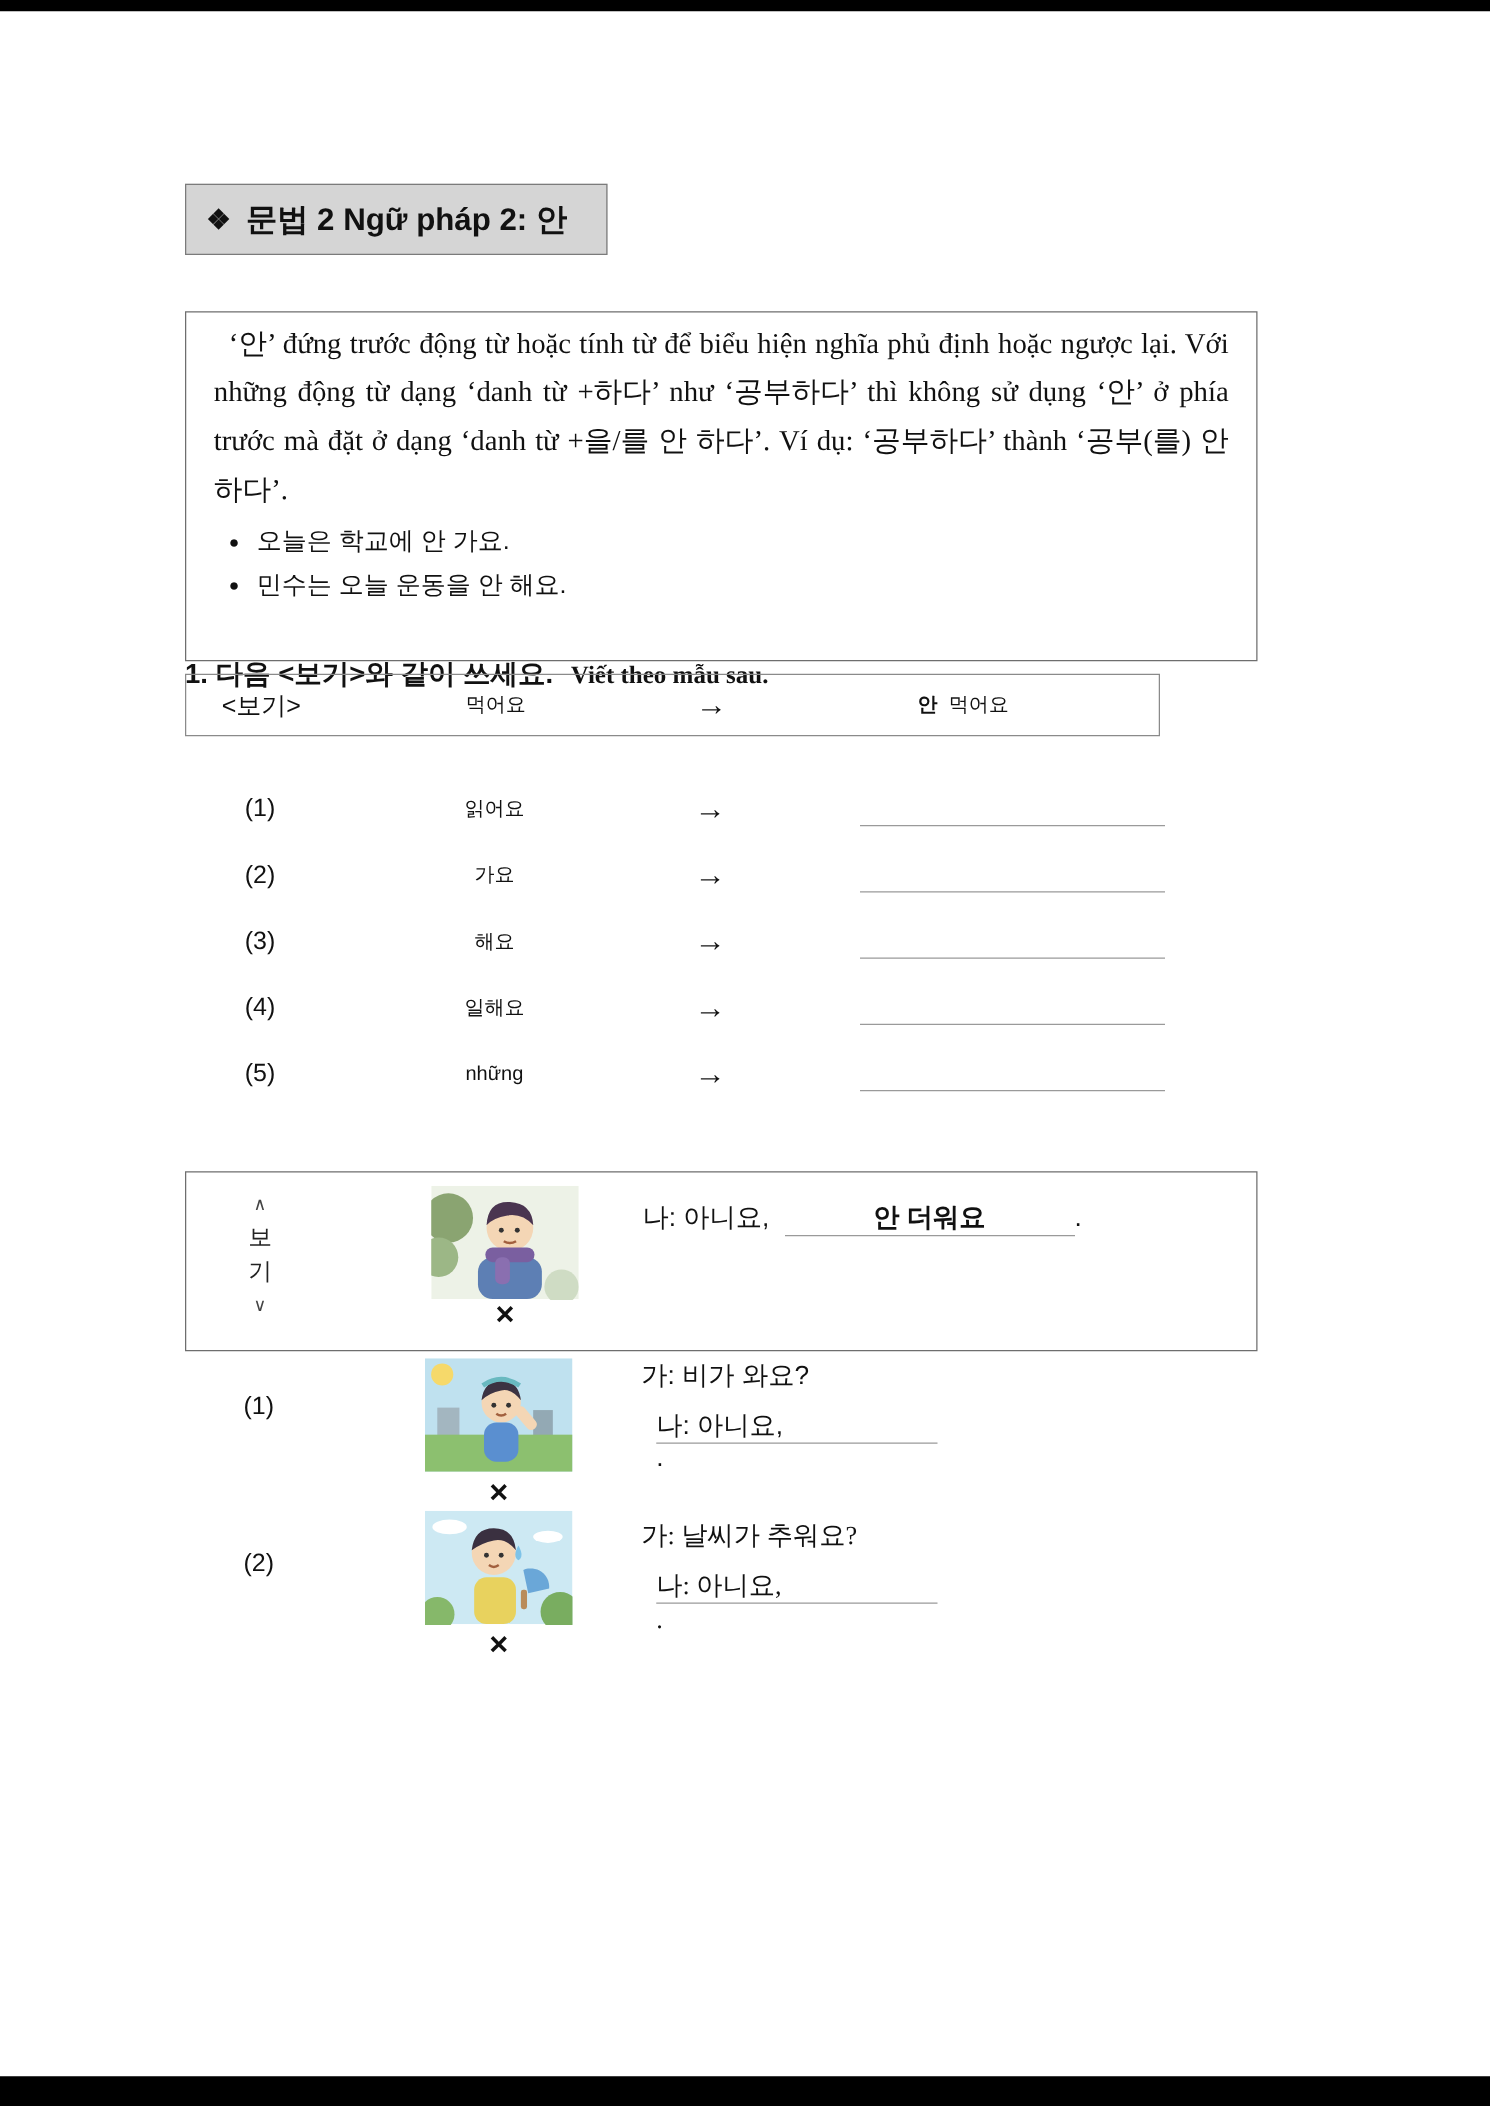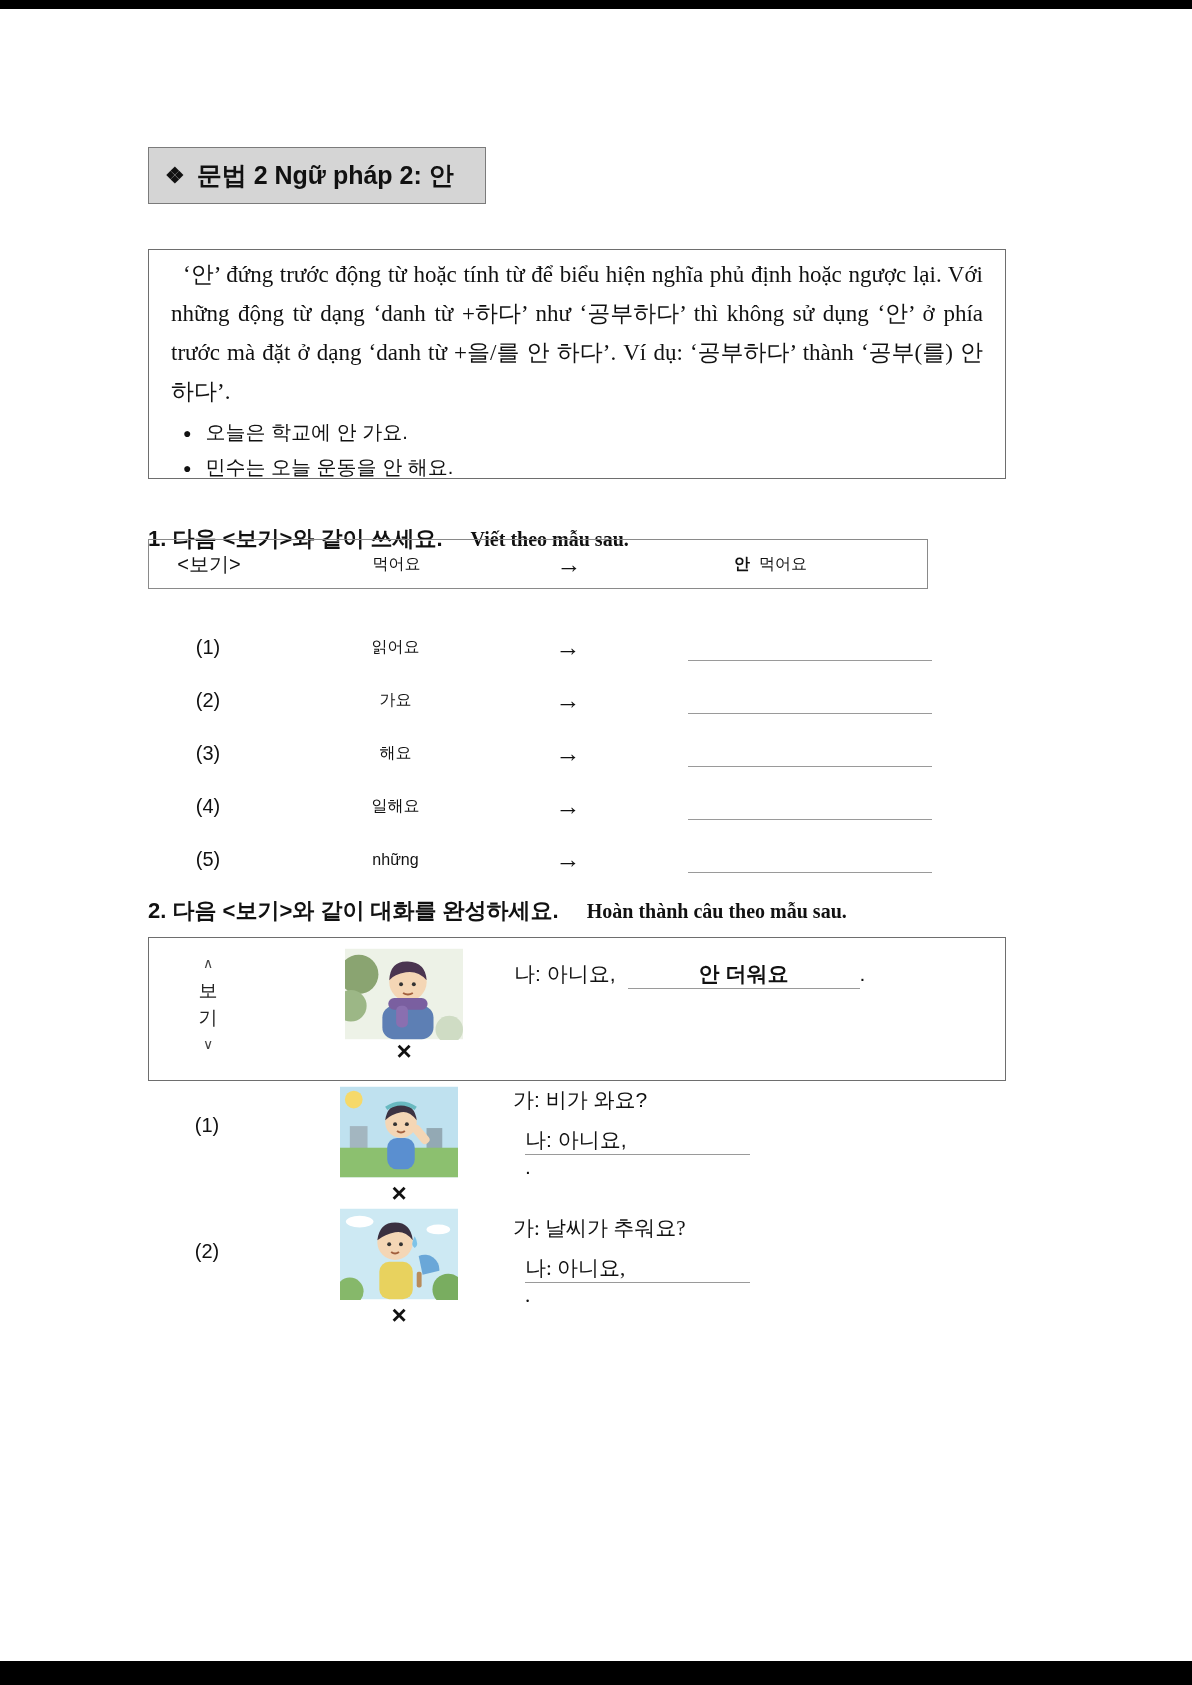--- a/index.html
+++ b/index.html
@@ -8,31 +8,31 @@
   .bar-top{position:absolute;left:0;top:0;width:100%;height:9px;background:#000;}
   .bar-bottom{position:absolute;left:0;bottom:0;width:100%;height:24px;background:#000;}
 
   
   .header-box{position:absolute;left:148px;top:147px;width:338px;height:57px;background:#d5d5d5;
               border:1px solid #7b7b7b;box-sizing:border-box;display:flex;align-items:center;
               gap:12px;padding-left:16px;font-weight:bold;font-size:25px;}
   .header-icon{font-size:22px;}
 
   
-  .explain-box{position:absolute;left:148px;top:249px;width:858px;height:230px;border:1px solid #6e6e6e;
+  .explain-box{position:absolute;left:148px;top:249px;width:858px;height:280px;border:1px solid #6e6e6e;
                box-sizing:border-box;padding:5px 22px 0 22px;overflow:hidden;}
   .explain-para{font-family:"Liberation Serif",serif;font-size:23px;line-height:39px;
                 text-align:justify;margin:0;text-indent:12px;}
   .bullets{margin-top:4px;}
   .bullet-line{display:flex;align-items:center;gap:14px;height:35px;padding-left:12px;
                font-size:20px;}
   .bullet-dot{font-size:14px;line-height:1;}
 
   
-  .sec-heading{position:absolute;left:148px;display:flex;align-items:baseline;gap:28px;text-align:center;}
+  .sec-heading{position:absolute;left:148px;display:flex;align-items:baseline;gap:14px;text-align:center;}
   .sec1-heading{top:524px;}
   .sec2-heading{top:896px;}
   .h-ko{font-weight:bold;font-size:22px;}
   .h-vi{font-family:"Liberation Serif",serif;font-weight:bold;font-size:20px;}
 
   
   .ex1-example{position:absolute;left:148px;top:539px;width:780px;height:50px;border:1px solid #8a8a8a;
                box-sizing:border-box;display:grid;grid-template-columns:120px 255px 90px 1fr;
                align-items:center;}
   .ex1-rows{position:absolute;left:148px;top:621px;width:858px;}
@@ -137,24 +137,20 @@
     <div class="ex1-row">
       <div class="cell c-num">(5)</div>
       <div class="cell">những</div>
       <div class="cell c-arrow">→</div>
       <div class="cell">
           <div class="blankline"></div>
         </div>
     </div>
   </div>
 
-  <div class="sec-heading sec2-heading">
-    <span class="h-ko">2. 다음 &lt;보기&gt;와 같이 대화를 완성하세요.</span>
-    <span class="h-vi">Hoàn thành câu theo mẫu sau.</span>
-  </div>
 
   <div class="ex2-box">
     <div class="side-label">
       <span class="side-ch side-caret">∧</span>
       <span class="side-ch">보</span>
       <span class="side-ch">기</span>
       <span class="side-ch side-caret">∨</span>
     </div>
     <div class="illus" style="left:196px;top:10px;">
       <svg viewBox="0 0 120 92" xmlns="http://www.w3.org/2000/svg">

